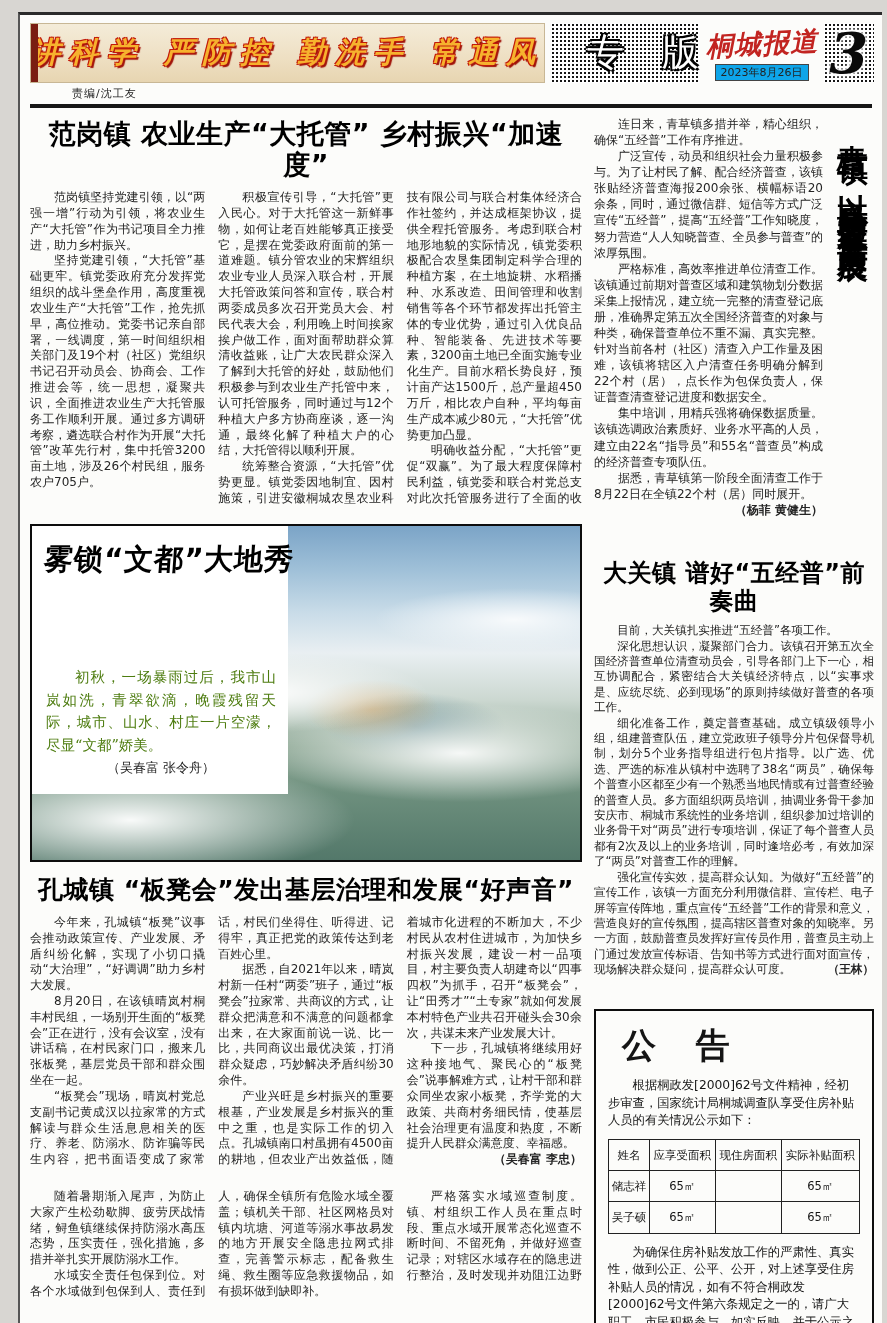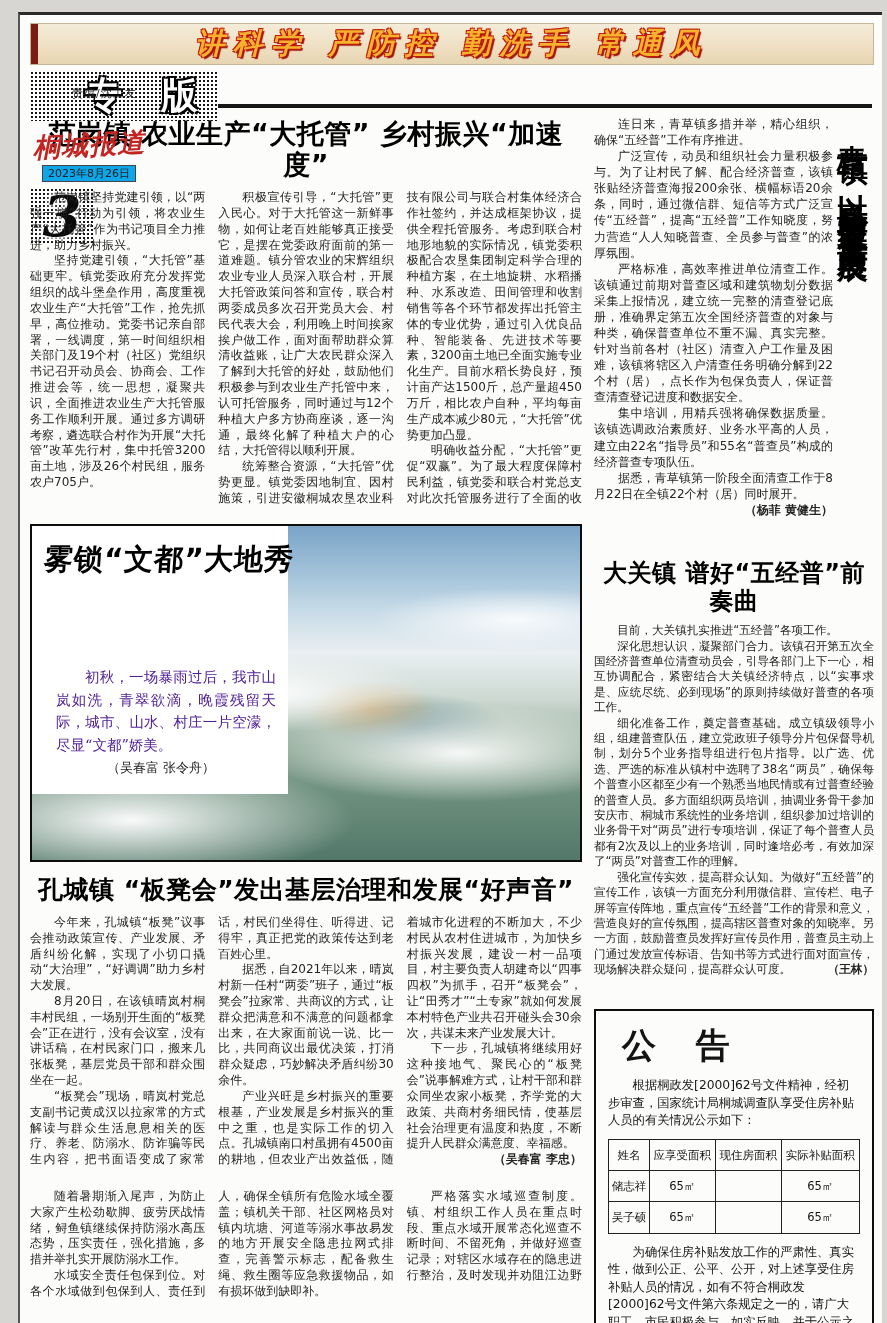--- a/index.html
+++ b/index.html
@@ -12,21 +12,21 @@
     overflow:hidden;
   }
   .page { position:relative; width:887px; height:1323px; background:#d8d6d2; }
   .sheet {
     position:absolute; left:18px; top:12px; width:864px; height:1311px;
     background:#fcfcfa;
     border-top:3px solid #2a2a2a; border-left:2px solid #555;
     padding:8px 8px 0 10px;
   }
   
-  .masthead { display:flex; align-items:stretch; gap:6px; height:60px;flex-direction:column; }
+  .masthead { display:flex; align-items:stretch; gap:6px; height:60px; }
   .slogan-banner {
     flex:1; position:relative;
     background:linear-gradient(180deg,#f4ecd9 0%, #eedfc2 60%, #e7d5b1 100%);
     border:1px solid #c7b astana;
     border:1px solid #c8b795;
     display:flex; align-items:center; justify-content:center;
   }
   .slogan-banner::before{
     content:""; position:absolute; left:0; top:0; bottom:0; width:7px; background:#7a1d12;
   }
@@ -36,21 +36,21 @@
     text-shadow:-1px -1px 0 #c21a0a, 1px -1px 0 #c21a0a, -1px 1px 0 #c21a0a, 2px 2px 1px #a01208;
     font-family:"DejaVu Serif", serif;
   }
   .dots {
     background-color:#fff;
     background-image:radial-gradient(#151515 1.05px, transparent 1.25px);
     background-size:4px 4px;
   }
   .edition-block { width:188px; display:flex; align-items:center; justify-content:center; }
   .edition-label {
-    font-size:37px; font-weight:700; color:#ffffff; white-space:nowrap;
+    font-size:37px; font-weight:400; color:#ffffff; white-space:nowrap;
     word-spacing:26px;
     text-shadow:-2px -2px 0 #000, 2px -2px 0 #000, -2px 2px 0 #000, 2px 2px 0 #000, 0 0 2px #000;
     margin-left:35px;
   }
   .paper-block { width:118px; display:flex; flex-direction:column; align-items:center; justify-content:center; }
   .paper-name {
     color:#c22421; font-size:27px; font-weight:900; font-style:italic;
     font-family:"DejaVu Serif", serif; letter-spacing:1px; transform:rotate(-3deg);
     white-space:nowrap;
   }
@@ -96,32 +96,32 @@
   }
   .photo-panel {
     position:absolute; left:0; top:0; width:256px; height:268px;
     background:#fff; padding:14px 10px 0 12px;
   }
   .photo-title {
     font-size:29px; font-weight:900; color:#000; letter-spacing:1px;
     white-space:nowrap; transform:skewX(-4deg); margin:0;
   }
   .photo-caption {
-    margin:86px 2px 0 12px; font-size:14.5px; line-height:1.55; text-align:justify;
-    text-indent:2em; font-family:"DejaVu Serif", serif; color:#4c1d95;
+    margin:86px 2px 0 2px; font-size:14.5px; line-height:1.55; text-align:justify;
+    text-indent:2em; font-family:"DejaVu Serif", serif; color:#4d7c0f;
   }
   .photo-byline { text-align:center; font-size:13px; margin-top:3px; font-family:"DejaVu Serif", serif; }
   
   .h-kongcheng { font-size:25px; margin-top:14px; }
   .body-kongcheng { height:274px; }
   
   .h-xunyu { font-size:31px; letter-spacing:2px; margin-top:14px; }
   .body-xunyu { height:122px; }
   
-  .qingcao { display:flex; height:428px; }
+  .qingcao { display:flex; gap:10px; height:428px; }
   .q-text { flex:1; font-size:12px; line-height:1.34; text-align:justify; overflow:hidden; color:#242424; }
   .q-headline {
     writing-mode:vertical-rl; text-orientation:upright;
     font-size:31px; font-weight:900; color:#000; line-height:1;
     padding:4px 6px 0 4px; letter-spacing:5px; white-space:nowrap;
   }
   .q-gap { display:inline-block; height:34px; }
   
   .h-daguan { font-size:24px; margin-top:16px; margin-bottom:8px; }
   .body-daguan { font-size:11.6px; line-height:1.33; text-align:justify; color:#242424; height:372px; overflow:hidden; }

